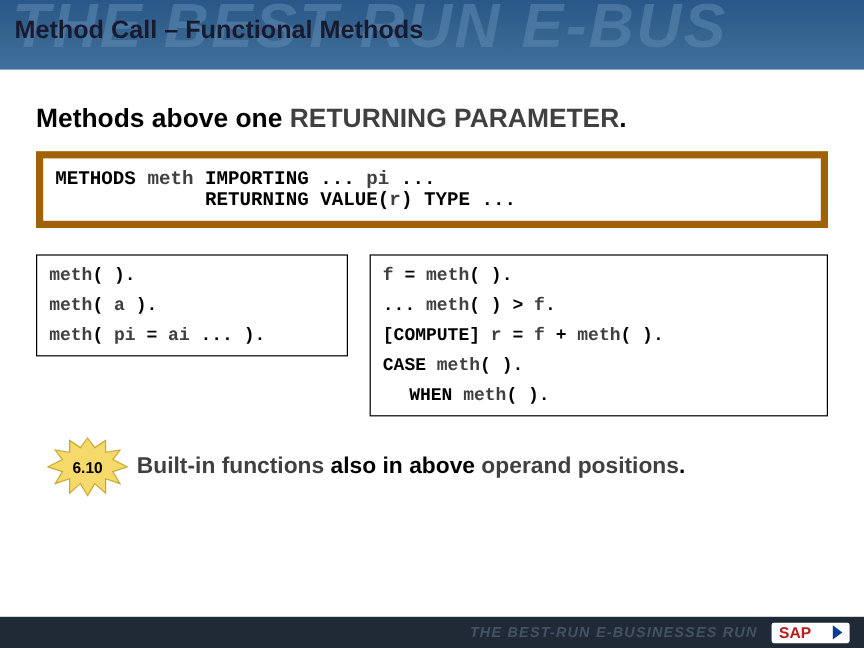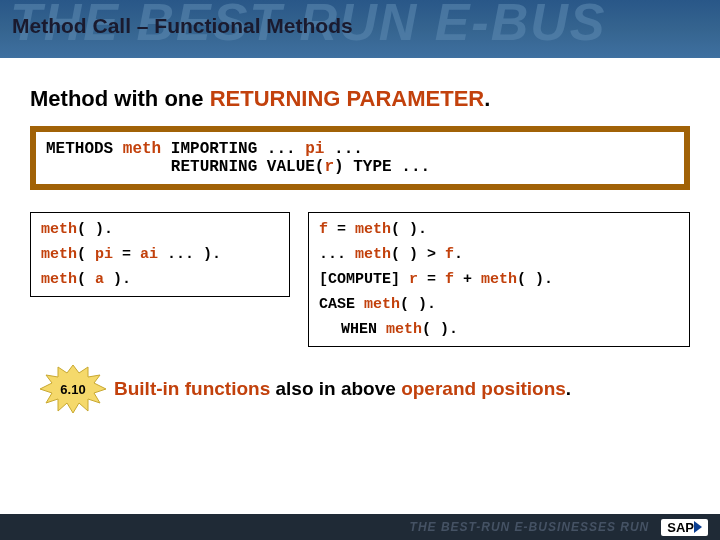--- a/index.html
+++ b/index.html
@@ -40,21 +40,21 @@
   }
   .content {
     padding: 28px 30px 0 30px;
   }
   .section-heading {
     font-size: 22px;
     font-weight: bold;
     color: #000;
     margin-bottom: 14px;
   }
-  .kw { color: #c2410c; font-weight: bold; }
+  .kw { color: #404040; font-weight: bold; }
   .codebox {
     border: 6px solid #a16207;
     padding: 8px 10px;
     font-family: "Courier New", monospace;
     font-size: 16px;
     font-weight: bold;
     background: #fff;
     margin-bottom: 22px;
   }
   .cols {
@@ -113,61 +113,61 @@
   .footer-ghost {
     color: #455264;
     font-size: 12px;
     font-style: italic;
     font-weight: 900;
     letter-spacing: 1px;
     margin-right: 12px;
   }
   .sap-logo {
     background: #fff;
-    color: #000000;
+    color: #b91c1c;
     font-weight: 900;
     font-size: 13px;
     padding: 1px 6px;
     border-radius: 2px;
     display: flex;
     align-items: center;
-    gap: 0;
+    gap: 18px;
   }
   .sap-tri {
     width: 0; height: 0;
     border-top: 6px solid transparent;
     border-bottom: 6px solid transparent;
     border-left: 8px solid #0a3d91;
   }
 </style>
 </head>
 <body>
 
 <div class="header-bar">
   <div class="ghost-text">THE BEST-RUN E-BUS</div>
   <div class="title">Method Call – Functional Methods</div>
 </div>
 
 <div class="content">
 
   <div class="section-heading">
-    <span>Method with one </span><span class="kw">RETURNING PARAMETER</span><span>.</span>
+    <span>Methods above one </span><span class="kw">RETURNING PARAMETER</span><span>.</span>
   </div>
 
   <div class="codebox">
     <div><span>METHODS </span><span class="kw">meth</span><span> IMPORTING ... </span><span class="kw">pi</span><span> ...</span></div>
     <div style="white-space:pre"><span>             RETURNING VALUE(</span><span class="kw">r</span><span>) TYPE ...</span></div>
   </div>
 
 
   <div class="cols">
     <div class="box-left">
       <div><span class="kw">meth</span><span>( ).</span></div>
+      <div><span class="kw">meth</span><span>( </span><span class="kw">a</span><span> ).</span></div>
       <div><span class="kw">meth</span><span>( </span><span class="kw">pi</span><span> = </span><span class="kw">ai</span><span> ... ).</span></div>
-      <div><span class="kw">meth</span><span>( </span><span class="kw">a</span><span> ).</span></div>
     </div>
     <div class="box-right">
       <div><span class="kw">f</span><span> = </span><span class="kw">meth</span><span>( ).</span></div>
       <div><span>... </span><span class="kw">meth</span><span>( ) &gt; </span><span class="kw">f</span><span>.</span></div>
       <div><span>[COMPUTE] </span><span class="kw">r</span><span> = </span><span class="kw">f</span><span> + </span><span class="kw">meth</span><span>( ).</span></div>
       <div><span>CASE </span><span class="kw">meth</span><span>( ).</span></div>
       <div class="indent"><span>WHEN </span><span class="kw">meth</span><span>( ).</span></div>
     </div>
   </div>
 

